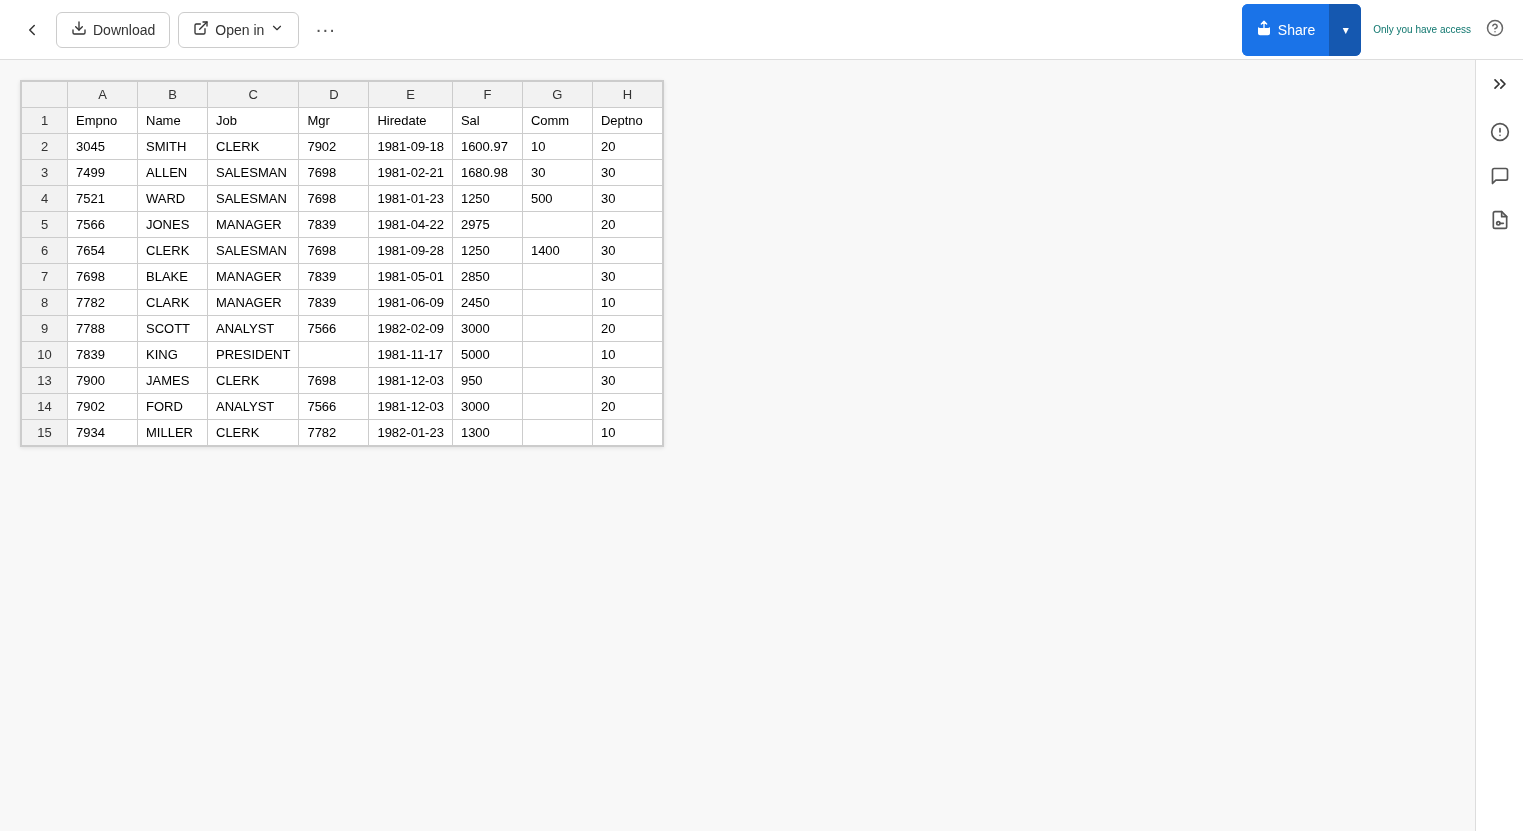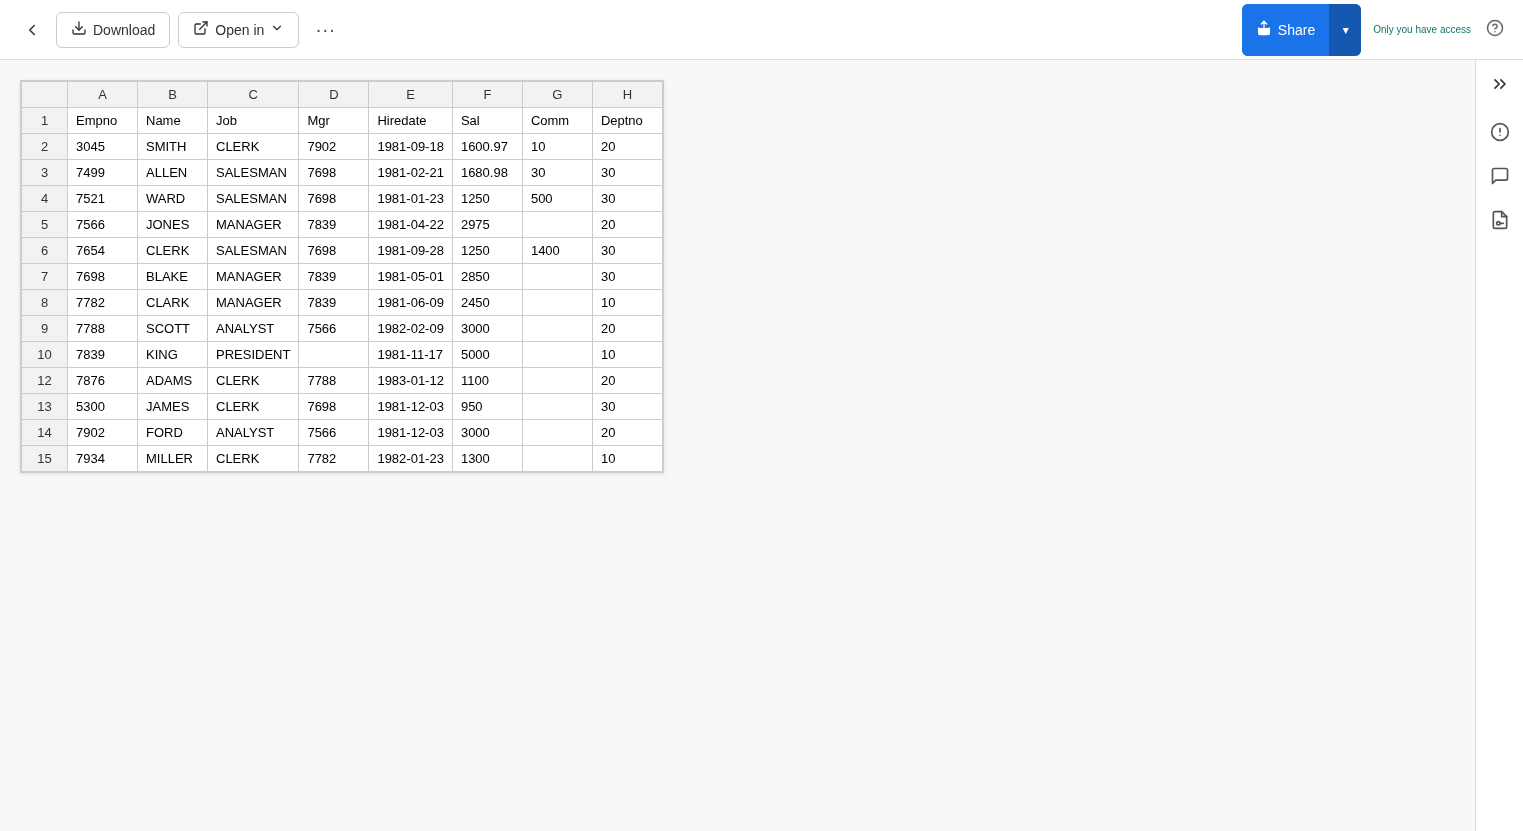--- a/index.html
+++ b/index.html
@@ -305,33 +305,22 @@
               <td class="cell">7839</td>
               <td class="cell">KING</td>
               <td class="cell">PRESIDENT</td>
               <td class="cell"></td>
               <td class="cell">1981-11-17</td>
               <td class="cell">5000</td>
               <td class="cell"></td>
               <td class="cell">10</td>
             </tr>
             <tr>
-              <th class="row-header">12</th>
-              <td class="cell">7876</td>
-              <td class="cell">ADAMS</td>
-              <td class="cell">CLERK</td>
-              <td class="cell">7788</td>
-              <td class="cell">1983-01-12</td>
-              <td class="cell">1100</td>
-              <td class="cell"></td>
-              <td class="cell">20</td>
-            </tr>
-            <tr>
               <th class="row-header">13</th>
-              <td class="cell">5300</td>
+              <td class="cell">7900</td>
               <td class="cell">JAMES</td>
               <td class="cell">CLERK</td>
               <td class="cell">7698</td>
               <td class="cell">1981-12-03</td>
               <td class="cell">950</td>
               <td class="cell"></td>
               <td class="cell">30</td>
             </tr>
             <tr>
               <th class="row-header">14</th>

